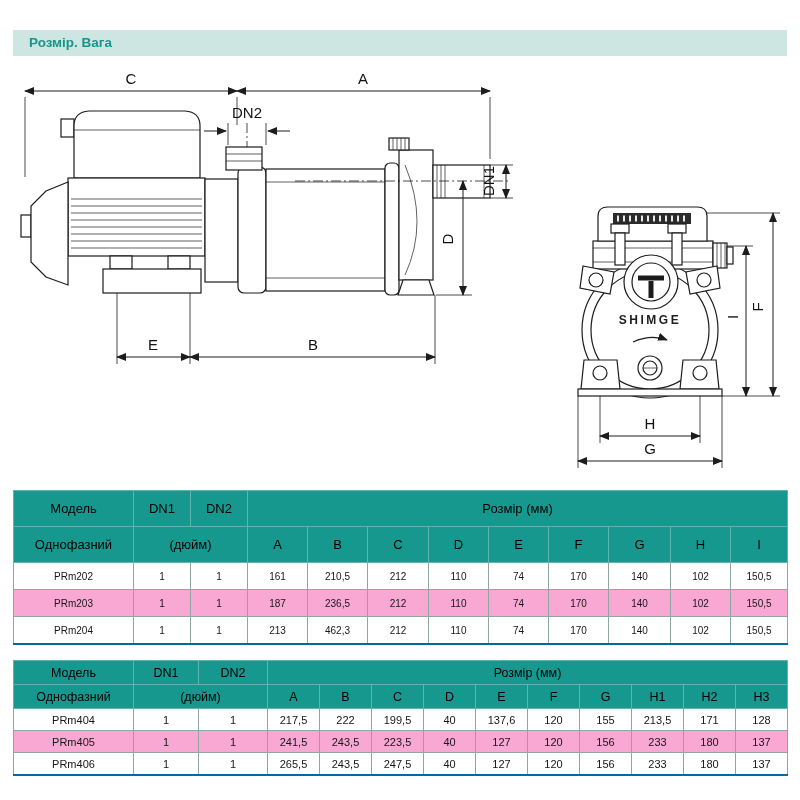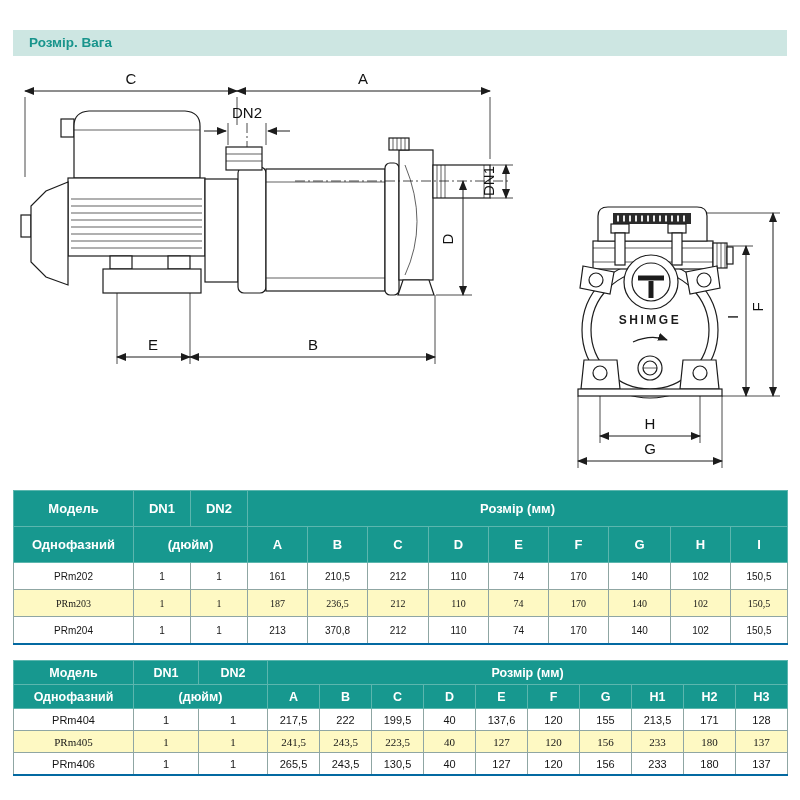--- a/index.html
+++ b/index.html
@@ -20,23 +20,23 @@
   .cl{stroke:#1c1c1c;stroke-width:0.8;stroke-dasharray:10 3 2 3;fill:none;}
   .tk{stroke:#1c1c1c;stroke-width:5;}
   .wt{stroke:#ffffff;stroke-width:1.8;}
   .lbl{font-family:"Liberation Sans",sans-serif;font-size:15px;fill:#111;text-anchor:middle;}
   .brand{font-family:"Liberation Sans",sans-serif;font-size:12px;font-weight:bold;
          letter-spacing:2.5px;fill:#1c1c1c;text-anchor:middle;}
 
   
   .dim-table{position:absolute;left:13px;width:774px;border-collapse:collapse;table-layout:fixed;
         text-align:center;}
-  .dim-table th{background:#17988f;color:#ffffff;font-weight:bold;border:1px solid #5cb6ae;}
+  .dim-table th{background:#17988f;color:#000000;font-weight:normal;border:1px solid #5cb6ae;}
   .dim-table td{border:1px solid #8fa6a3;color:#161616;background:#ffffff;}
-  .dim-table tr.stripe td{background:#fef9c3;font-family:Liberation Serif, serif;}
+  .dim-table tr.stripe td{background:#f9a8d4;}
   .dim-table tr.last td{border-bottom:2px solid #0369a1;}
   #t1{top:490px;}
   #t1 th{height:33px;font-size:13px;}
   #t1 td{height:24px;font-size:10px;}
   #t2{top:660px;}
   #t2 th{height:21px;font-size:12.5px;}
   #t2 td{height:19px;font-size:11px;}
 </style>
 </head>
 <body>
@@ -247,21 +247,21 @@
       <td>170</td>
       <td>140</td>
       <td>102</td>
       <td>150,5</td>
     </tr>
     <tr class="last">
       <td>PRm204</td>
       <td>1</td>
       <td>1</td>
       <td>213</td>
-      <td>370,8</td>
+      <td>462,3</td>
       <td>212</td>
       <td>110</td>
       <td>74</td>
       <td>170</td>
       <td>140</td>
       <td>102</td>
       <td>150,5</td>
     </tr>
   </tbody>
     </table>
@@ -332,21 +332,21 @@
       <td>233</td>
       <td>180</td>
       <td>137</td>
     </tr>
     <tr class="last">
       <td>PRm406</td>
       <td>1</td>
       <td>1</td>
       <td>265,5</td>
       <td>243,5</td>
-      <td>130,5</td>
+      <td>247,5</td>
       <td>40</td>
       <td>127</td>
       <td>120</td>
       <td>156</td>
       <td>233</td>
       <td>180</td>
       <td>137</td>
     </tr>
   </tbody>
     </table>

